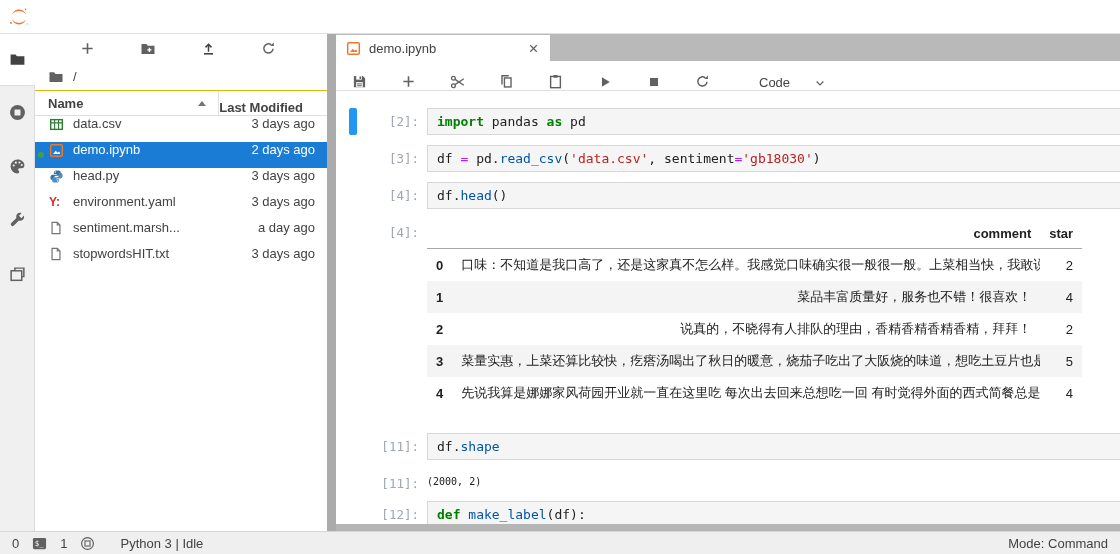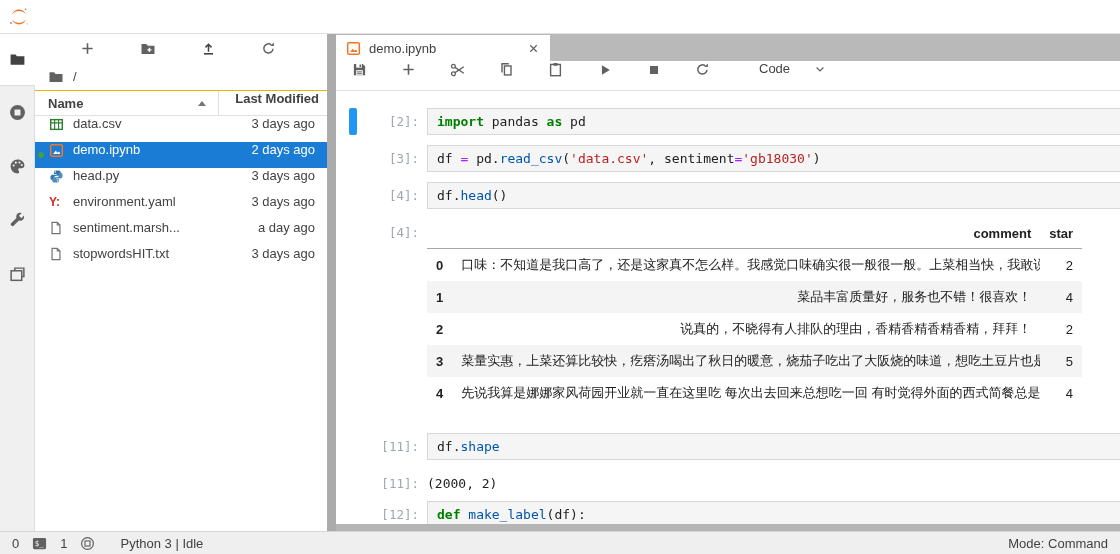--- a/index.html
+++ b/index.html
@@ -26,56 +26,56 @@
   
   .filebrowser { width:292px; flex:none; display:flex; flex-direction:column; background:#fff; font-size:13px; }
   .fb-toolbar { height:29px; flex:none; display:flex; align-items:center; justify-content:space-around; padding:0 28px 0 22px; }
   .tbtn { width:17px; height:17px; display:flex; align-items:center; justify-content:center; }
   .fb-breadcrumb { height:27px; flex:none; display:flex; align-items:center; padding-left:13px; gap:9px; color:#424242; }
   .fb-header { height:26px; flex:none; display:flex; align-items:stretch; border-top:1px solid #eab308;
                border-bottom:1px solid #e0e0e0; font-weight:bold; color:#424242; }
   .col-name { flex:0 0 183px; display:flex; align-items:center; padding-left:13px; }
   .caret-up { width:0; height:0; border-left:4px solid transparent; border-right:4px solid transparent;
               border-bottom:5px solid #757575; margin-left:auto; margin-right:12px; }
-  .col-mod { flex:1; display:flex; align-items:flex-start; justify-content:flex-end; padding-right:8px; border-left:1px solid #e0e0e0; }
+  .col-mod { flex:1; display:flex; align-items:flex-end; justify-content:flex-end; padding-right:24px; border-left:1px solid #e0e0e0; }
   .fb-list { flex:1; }
   .fb-row { height:26px; display:flex; align-items:flex-start; position:relative; color:#424242; cursor:default; }
   .fb-row.selected { background:#1a7cd4; color:#fff; }
   .run-dot { position:absolute; left:3px; top:10px; width:6px; height:6px; border-radius:50%; background:#43a047; }
   .ficon { width:16px; height:16px; flex:none; margin-left:14px; margin-right:8px; display:flex; align-items:center; }
   .fname { flex:1; white-space:nowrap; overflow:hidden; }
   .fmod { width:104px; flex:none; text-align:right; padding-right:12px; }
 
   
   .divider { width:9px; flex:none; background:#ababab; cursor:col-resize; }
 
   
   .notebook { flex:1; min-width:0; display:flex; flex-direction:column; background:#fff; position:relative; }
   .nb-tabbar { height:27px; flex:none; background:#b9b9b9; display:flex; align-items:flex-end; }
   .nb-tab { width:214px; height:26px; background:#fff; display:flex; align-items:center; gap:8px; padding:0 10px; font-size:13px; color:#424242; }
   .nb-tab .close { margin-left:auto; display:flex; cursor:pointer; }
-  .nb-toolbar { height:30px; flex:none; display:flex; align-items:flex-start; gap:32px; padding-left:15px;
+  .nb-toolbar { height:30px; flex:none; display:flex; align-items:flex-end; gap:32px; padding-left:15px;
                 background:#fff; border-bottom:1px solid #e0e0e0; }
   .celltype { margin-left:16px; display:flex; align-items:center; gap:24px; font-size:13px; color:#424242; cursor:default; }
   .nb-content { flex:1; overflow:hidden; padding-top:17px; }
 
   
   .cell { display:flex; margin-bottom:10px; }
   .cell.df { margin-bottom:24px; }
   .collapser { flex:none; width:8px; margin-left:13px; border-radius:2px; }
   .cell.selected > .collapser { background:#2196f3; }
   .prompt { flex:none; width:70px; text-align:right; padding:6px 8px 0 0; color:#9fa6b2;
             font-family:"DejaVu Sans Mono","Liberation Mono",monospace; font-size:12.5px; }
   .input { flex:1; margin-right:-40px; background:#f5f5f5; border:1px solid #d7d7d7; padding:5px 9px;
            font-family:"DejaVu Sans Mono","Liberation Mono",monospace; font-size:13px; white-space:pre; }
   .tok-kw { color:#008000; font-weight:bold; }
   .tok-st { color:#ba2121; }
   .tok-op { color:#aa22ff; }
   .tok-fn { color:#0055aa; }
-  .out-text { padding-top:6px; font-family:"DejaVu Sans Mono","Liberation Mono",monospace; font-size:13px; }
+  .out-text { padding-top:6px; font-family:"DejaVu Sans Mono","Liberation Mono",monospace; font-size:10px; }
 
   
   .df-table { border-collapse:collapse; font-size:13px; }
   .df-table th, .df-table td { text-align:right; padding:7px 9px; white-space:nowrap;margin-top:29px; }
   .df-table thead tr { border-bottom:1px solid #a8a8a8; }
   .df-table tbody tr:nth-child(even) { background:#f4f4f4; }
   .c-idx { width:18px; font-weight:bold; }
   .c-comment { max-width:588px; overflow:hidden; }
   .c-star { width:38px; }
 

